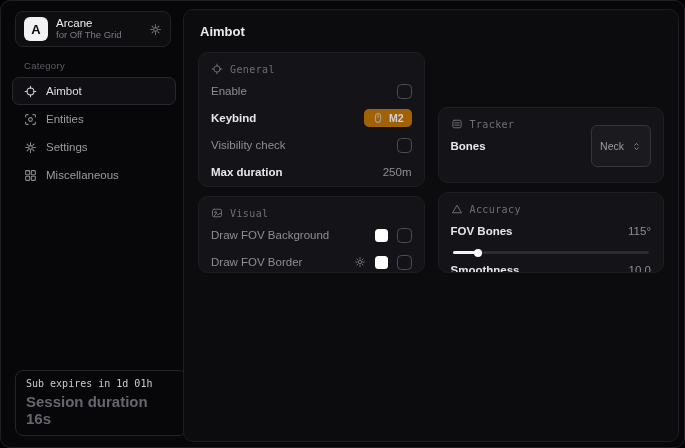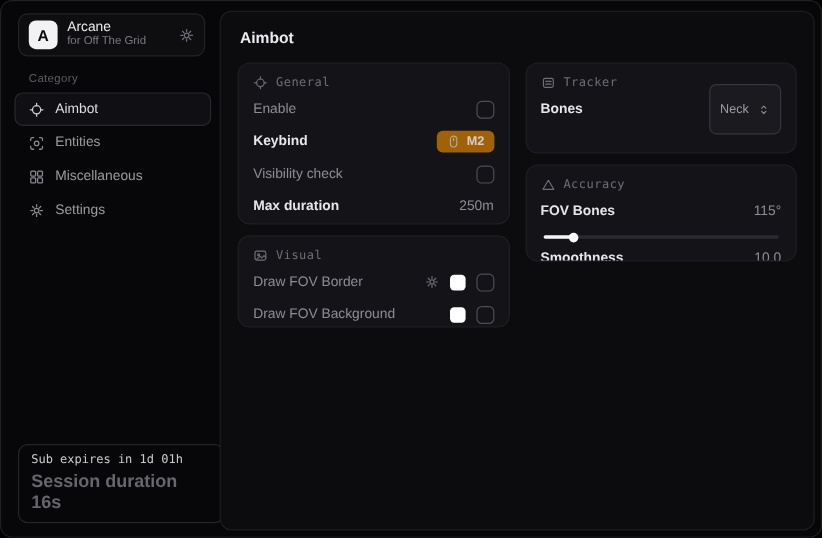--- a/index.html
+++ b/index.html
@@ -33,21 +33,21 @@
 
   .sub-card { margin-top:auto; width:172px; border:1px solid #232329; border-radius:8px;
     padding:7px 10px 8px 10px; }
   .sub-line1 { font-family:"DejaVu Sans Mono", monospace; font-size:10px; color:#cbcbd1; white-space:nowrap; }
   .sub-line2 { margin-top:4px; font-size:15px; font-weight:700; color:#66666e; }
 
   
   .panel { position:absolute; left:182px; top:8px; width:496px; height:433px;
     background:#0c0c0f; border:1px solid #1d1d23; border-radius:10px; padding:12px 14px; }
   .page-title { font-size:13px; font-weight:700; color:#ececf0; margin:2px 0 13px 2px; }
-  .grid { display:flex; gap:13px; }
+  .grid { display:flex; gap:13px;align-items:flex-end; }
   .col { display:flex; flex-direction:column; gap:9px; width:233px; }
   .card { background:#141418; border:1px solid #1e1e24; border-radius:10px;
     padding:10px 12px 11px 12px; overflow:hidden; }
   .card-hd { display:flex; align-items:center; gap:7px; color:#6e6e77;
     font-family:"DejaVu Sans Mono", monospace; font-size:10px; letter-spacing:.4px;
     margin-bottom:3px; }
   .row { display:flex; align-items:center; justify-content:space-between; height:22px; margin-top:5px; }
   .lbl-dim { font-size:11.5px; color:#8d8d95; }
   .lbl-bright { font-size:11.5px; font-weight:600; color:#e7e7eb; }
   .val { font-size:11.5px; color:#8d8d95; }
@@ -114,37 +114,37 @@
         <span class="ic">
           <svg width="13" height="13" viewBox="0 0 16 16" stroke="currentColor" fill="none" stroke-width="1.3" stroke-linecap="round">
             <path d="M2 5V3.5A1.5 1.5 0 0 1 3.5 2H5M11 2h1.5A1.5 1.5 0 0 1 14 3.5V5M14 11v1.5a1.5 1.5 0 0 1-1.5 1.5H11M5 14H3.5A1.5 1.5 0 0 1 2 12.5V11"></path>
             <circle cx="8" cy="8" r="2.3"></circle>
           </svg>
         </span>
         <span>Entities</span>
       </div>
       <div class="nav-item">
         <span class="ic">
+          <svg width="13" height="13" viewBox="0 0 16 16" stroke="currentColor" fill="none" stroke-width="1.3" stroke-linecap="round">
+            <circle cx="8" cy="8" r="2.3"></circle>
+            <path d="M8 2v2.2M8 11.8V14M2 8h2.2M11.8 8H14M3.8 3.8l1.5 1.5M10.7 10.7l1.5 1.5M12.2 3.8l-1.5 1.5M5.3 10.7l-1.5 1.5"></path>
+          </svg>
+        </span>
+        <span>Settings</span>
+      </div>
+      <div class="nav-item">
+        <span class="ic">
           <svg width="13" height="13" viewBox="0 0 16 16" stroke="currentColor" fill="none" stroke-width="1.3" stroke-linejoin="round">
             <rect x="2" y="2" width="5" height="5" rx="1"></rect>
               <rect x="9" y="2" width="5" height="5" rx="1"></rect>
             <rect x="2" y="9" width="5" height="5" rx="1"></rect>
               <rect x="9" y="9" width="5" height="5" rx="1"></rect>
           </svg>
         </span>
         <span>Miscellaneous</span>
-      </div>
-      <div class="nav-item">
-        <span class="ic">
-          <svg width="13" height="13" viewBox="0 0 16 16" stroke="currentColor" fill="none" stroke-width="1.3" stroke-linecap="round">
-            <circle cx="8" cy="8" r="2.3"></circle>
-            <path d="M8 2v2.2M8 11.8V14M2 8h2.2M11.8 8H14M3.8 3.8l1.5 1.5M10.7 10.7l1.5 1.5M12.2 3.8l-1.5 1.5M5.3 10.7l-1.5 1.5"></path>
-          </svg>
-        </span>
-        <span>Settings</span>
       </div>
     </nav>
 
     <div class="sub-card">
       <div class="sub-line1">Sub expires in 1d 01h</div>
       <div class="sub-line2">Session duration 16s</div>
     </div>
   </aside>
 
   <main class="panel">
@@ -198,43 +198,43 @@
         <div class="card" style="height:77px">
           <div class="card-hd">
             <span>
               <svg width="12" height="12" viewBox="0 0 16 16" stroke="currentColor" fill="none" stroke-width="1.3" stroke-linecap="round" stroke-linejoin="round">
                 <rect x="2" y="3" width="12" height="10" rx="2"></rect>
                   <circle cx="6" cy="7" r="1.1"></circle>
                   <path d="M4 12l3.5-3.5 2 2L12 8l2 2"></path>
               </svg>
             </span>
             <span>Visual</span>
+          </div>
+
+          <div class="row">
+            <span class="lbl-dim">Draw FOV Background</span>
+            <span class="right-group">
+              <span class="swatch" style="background: rgb(255, 255, 255);"></span>
+              <span class="checkbox"></span>
+            </span>
           </div>
 
           <div class="row">
             <span class="lbl-dim">Draw FOV Border</span>
             <span class="right-group">
               <span class="cfg-gear">
                 <svg width="12" height="12" viewBox="0 0 16 16" stroke="currentColor" fill="none" stroke-width="1.3" stroke-linecap="round">
                   <circle cx="8" cy="8" r="2.3"></circle>
                   <path d="M8 2v2.2M8 11.8V14M2 8h2.2M11.8 8H14M3.8 3.8l1.5 1.5M10.7 10.7l1.5 1.5M12.2 3.8l-1.5 1.5M5.3 10.7l-1.5 1.5"></path>
                 </svg>
               </span>
               <span class="swatch" style="background: rgb(255, 255, 255);"></span>
               <span class="checkbox"></span>
             </span>
           </div>
-
-          <div class="row">
-            <span class="lbl-dim">Draw FOV Background</span>
-            <span class="right-group">
-              <span class="swatch" style="background: rgb(255, 255, 255);"></span>
-              <span class="checkbox"></span>
-            </span>
-          </div>
         </div>
       </div>
 
       <div class="col">
 
         <div class="card" style="height:76px">
           <div class="card-hd">
             <span>
               <svg width="12" height="12" viewBox="0 0 16 16" stroke="currentColor" fill="none" stroke-width="1.3" stroke-linecap="round" stroke-linejoin="round">
                 <rect x="2.5" y="3" width="11" height="10" rx="2"></rect>

